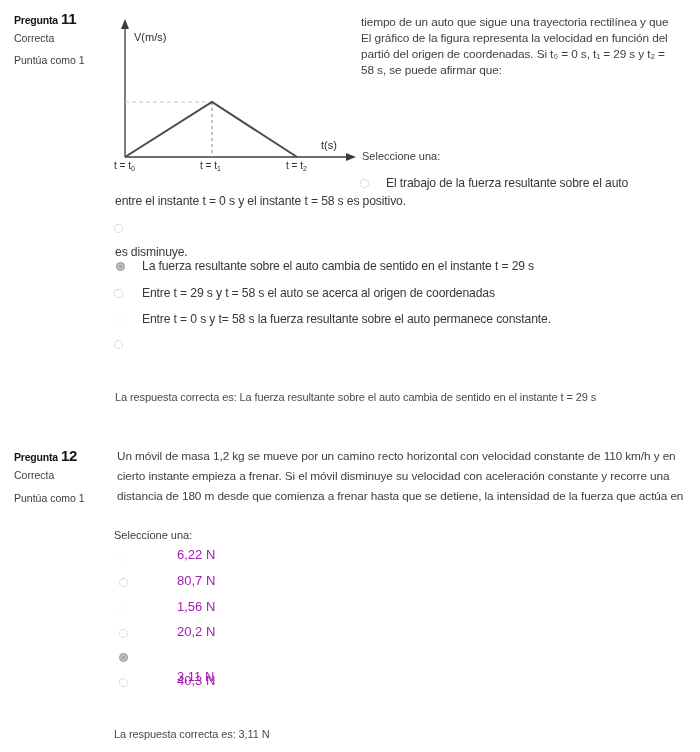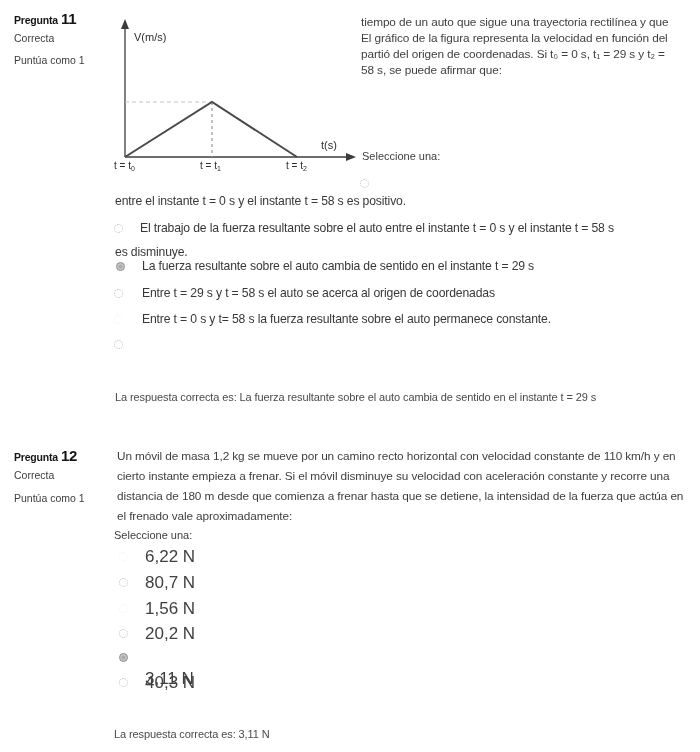--- a/index.html
+++ b/index.html
@@ -12,21 +12,21 @@
   
   .qhead{font-size:10.5px;font-weight:bold;color:#151515;letter-spacing:-0.2px;}
   .qhead .qnum{font-size:15px;font-weight:bold;margin-left:3px;}
   .qmeta{font-size:10.5px;color:#3d3d3d;}
   
   .qline{font-size:11.8px;line-height:16px;color:#3f3f3f;white-space:nowrap;letter-spacing:-0.1px;}
   .q12line{font-size:11.8px;line-height:20px;color:#3f3f3f;white-space:nowrap;letter-spacing:-0.1px;}
   .select-label{font-size:11px;color:#3d3d3d;}
   
   .optline{font-size:12.2px;color:#383838;white-space:nowrap;letter-spacing:-0.15px;}
-  .opt12{font-size:17px;color:#404040;white-space:nowrap;}
+  .opt12{font-size:13px;color:#a21caf;white-space:nowrap;margin-left:32px;}
   .radio{
     width:9px;height:9px;border:1px dotted #bdbdbd;border-radius:50%;
     box-sizing:border-box;background:transparent;
   }
   .radio.sel{background:#ababab;border:1px solid #979797;box-shadow:inset 0 0 0 1.5px #c6c6c6;}
   .radio.ghost{opacity:0.18;}
   
   .answer{font-size:11px;color:#4a4a4a;white-space:nowrap;letter-spacing:-0.1px;}
   
   .watermark{
@@ -70,24 +70,24 @@
   <div class="abs" style="left:361px;top:14px;">
     <div class="qline">tiempo de un auto que sigue una trayectoria rectilínea y que</div>
     <div class="qline">El gráfico de la figura representa la velocidad en función del</div>
     <div class="qline">partió del origen de coordenadas. Si t₀ = 0 s, t₁ = 29 s y t₂ =</div>
     <div class="qline">58 s, se puede afirmar que:</div>
   </div>
 
   <div class="abs select-label" style="left:362px;top:150px;">Seleccione una:</div>
 
   <span class="abs radio" style="left:360px;top:179px;"></span>
+  <div class="abs optline" style="left:386px;top:176px;">El trabajo de la fuerza resultante sobre el auto</div>
   <div class="abs optline" style="left:115px;top:194px;">entre el instante t = 0 s y el instante t = 58 s  es positivo.</div>
 
   <span class="abs radio" style="left:114px;top:224px;"></span>
-  <div class="abs optline" style="left:140px;top:221px;">El trabajo de la fuerza resultante sobre el auto entre el instante t = 0 s y el instante  t = 58 s</div>
   <div class="abs optline" style="left:115px;top:245px;">es disminuye.</div>
 
   <span class="abs radio sel" style="left:116px;top:262px;"></span>
   <div class="abs optline" style="left:142px;top:259px;">La fuerza resultante sobre el auto cambia de sentido en el instante t = 29 s</div>
 
   <span class="abs radio" style="left:114px;top:289px;"></span>
   <div class="abs optline" style="left:142px;top:286px;">Entre t = 29 s y t = 58 s el auto se acerca al origen de coordenadas</div>
 
   <span class="abs radio ghost" style="left:114px;top:315px;"></span>
   <div class="abs optline" style="left:142px;top:312px;">Entre t = 0 s y t= 58 s la fuerza resultante sobre el auto permanece constante.</div>
@@ -98,21 +98,20 @@
   <div class="abs answer" style="left:115px;top:391px;">La respuesta correcta es: La fuerza resultante sobre el auto cambia de sentido en el instante t = 29 s</div>
 
   <div class="abs qhead" style="left:14px;top:447px;"><span>Pregunta</span><span class="qnum">12</span></div>
   <div class="abs qmeta" style="left:14px;top:469px;">Correcta</div>
   <div class="abs qmeta" style="left:14px;top:492px;">Puntúa como 1</div>
 
   <div class="abs" style="left:117px;top:446px;">
     <div class="q12line">Un móvil de masa 1,2 kg se mueve por un camino recto horizontal con velocidad constante de 110 km/h y en</div>
     <div class="q12line">cierto instante empieza a frenar. Si el móvil disminuye su velocidad con aceleración constante y recorre una</div>
     <div class="q12line">distancia de 180 m desde que comienza a frenar hasta que se detiene, la intensidad de la fuerza que actúa en</div>
-    <div class="q12line">el frenado vale aproximadamente:</div>
   </div>
 
   <div class="abs select-label" style="left:114px;top:529px;">Seleccione una:</div>
 
   <span class="abs radio ghost" style="left:119px;top:552px;"></span>
   <div class="abs opt12" style="left:145px;top:547px;">6,22 N</div>
 
   <span class="abs radio" style="left:119px;top:578px;"></span>
   <div class="abs opt12" style="left:145px;top:573px;">80,7 N</div>
 

